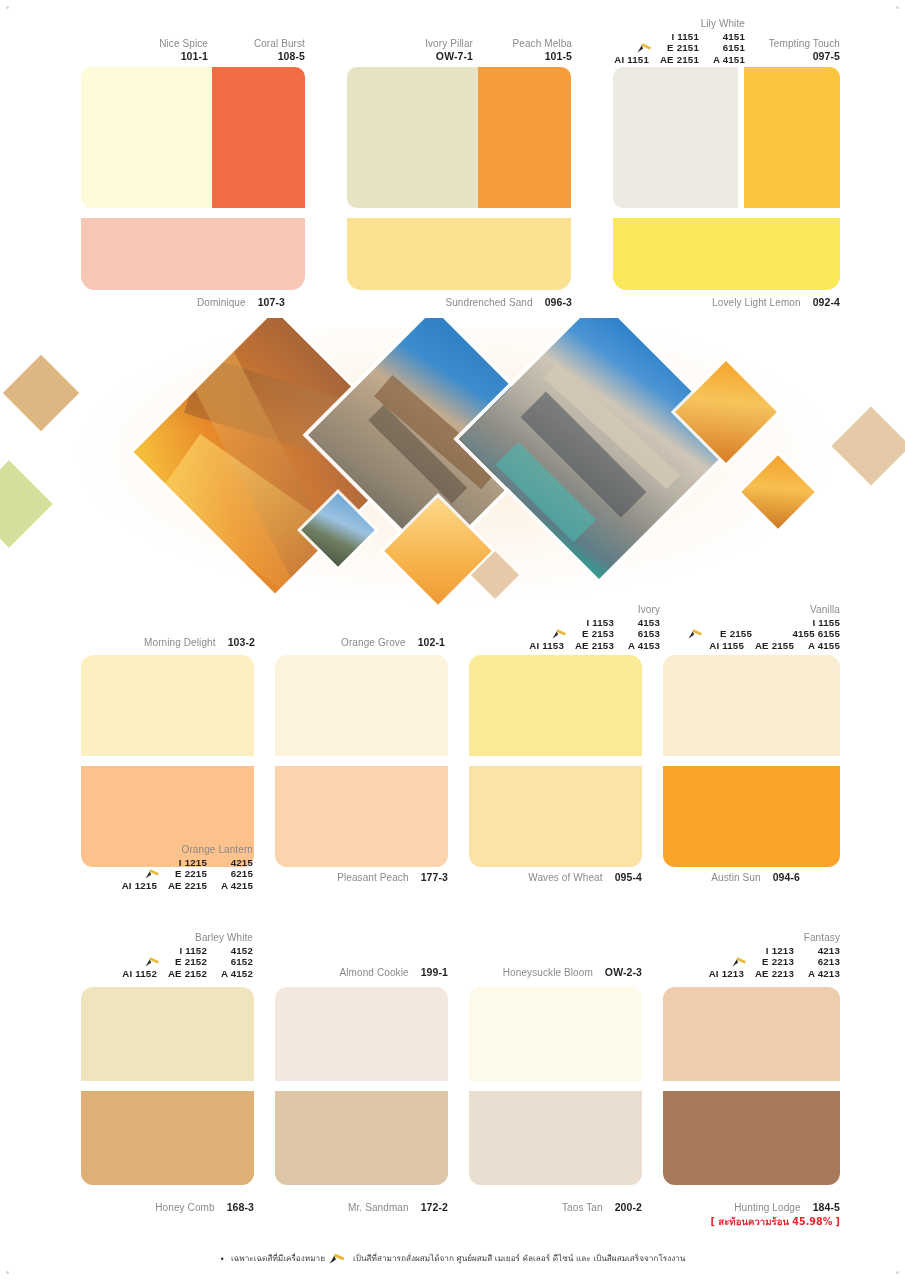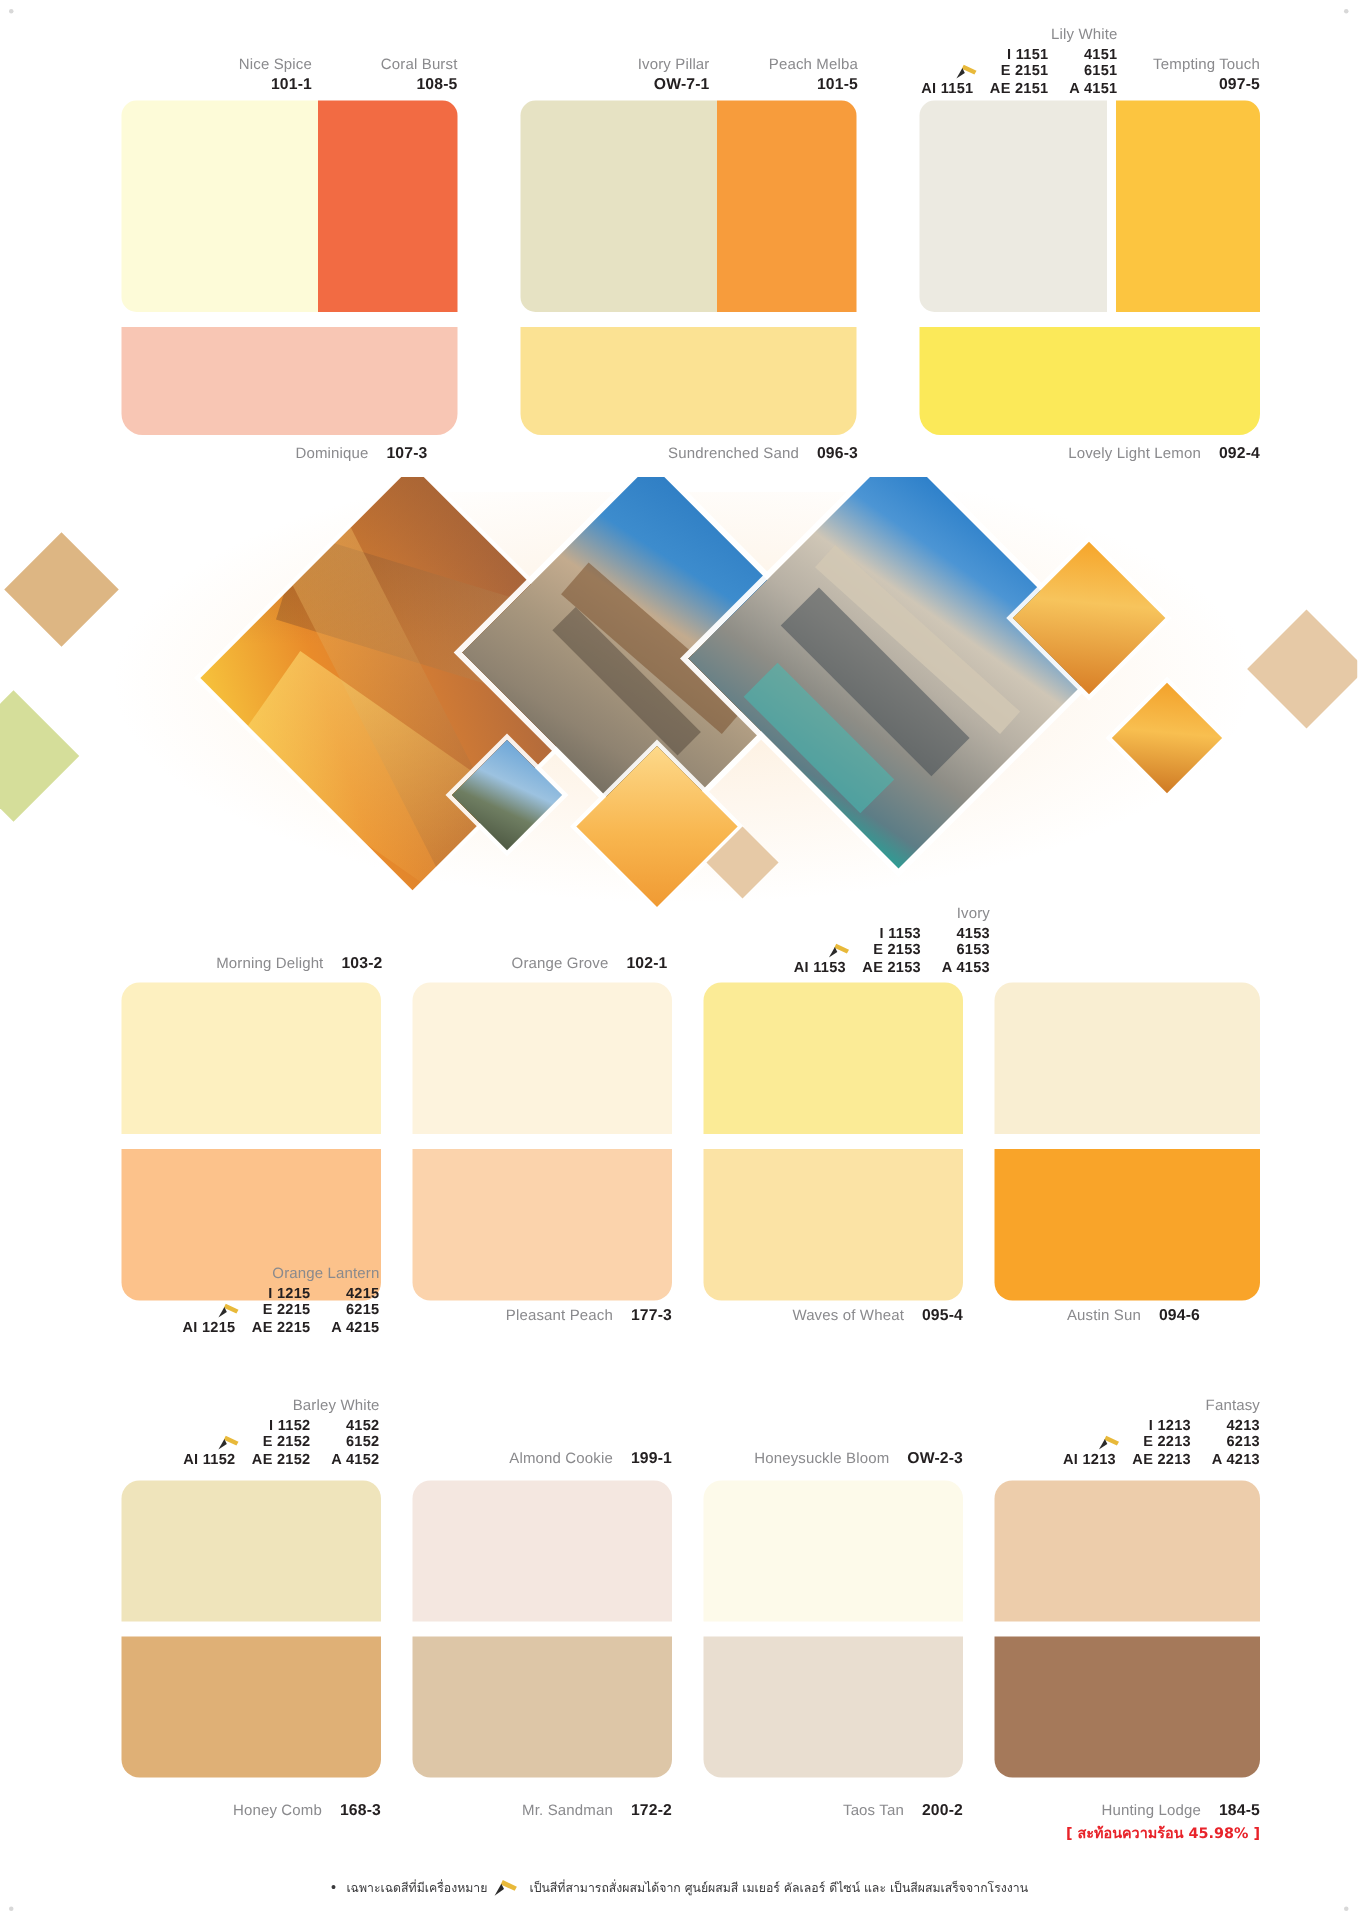--- a/index.html
+++ b/index.html
@@ -250,20 +250,41 @@
       <span class="cell" style="width:44px;">E  2153</span>
       <span class="cell w-a">6153</span>
     </span>
     <span class="codeline">
       <span class="cell w-ai">AI 1153</span>
       <span class="cell w-ae">AE 2153</span>
       <span class="cell w-a">A 4153</span>
     </span>
   </div>
 
+  <div style="position:absolute;left:660px;top:604px;width:180px;" class="lbl-multi">
+    <span class="lbl-name">Vanilla</span>
+    <span class="codeline">
+      <span class="cell" style="width:150px;text-align:right;">I  1155</span>
+    </span>
+    <span class="codeline">
+      <span class="brush">
+        <svg width="16" height="11" viewBox="0 0 16 11">
+            <path d="M5.5 1.2 L14 5.2 L12.6 7.6 L4.2 3.8 Z" fill="#e8b93a"></path>
+            <path d="M4.6 3.4 L6.2 6.6 L0.6 10.4 Z" fill="#2b2b2b"></path>
+          </svg>
+      </span>
+      <span class="cell" style="width:46px;">E  2155</span>
+      <span class="cell" style="width:88px;">4155      6155</span>
+    </span>
+    <span class="codeline">
+      <span class="cell w-ai">AI 1155</span>
+      <span class="cell w-ae">AE 2155</span>
+      <span class="cell w-a">A 4155</span>
+    </span>
+  </div>
 
   <div class="group" style="left:81px;top:655px;width:173px;height:101px;">
     <div class="sw" style="width:100%;height:100%;border-radius:12px 12px 0 0;background:#fdf0c0;"></div>
   </div>
   <div class="group" style="left:81px;top:766px;width:173px;height:101px;">
     <div class="sw" style="width:100%;height:100%;border-radius:0 0 12px 12px;background:#fcc28b;"></div>
   </div>
 
   <div class="group" style="left:275px;top:655px;width:173px;height:101px;">
     <div class="sw" style="width:100%;height:100%;border-radius:12px 12px 0 0;background:#fdf3dd;"></div>

